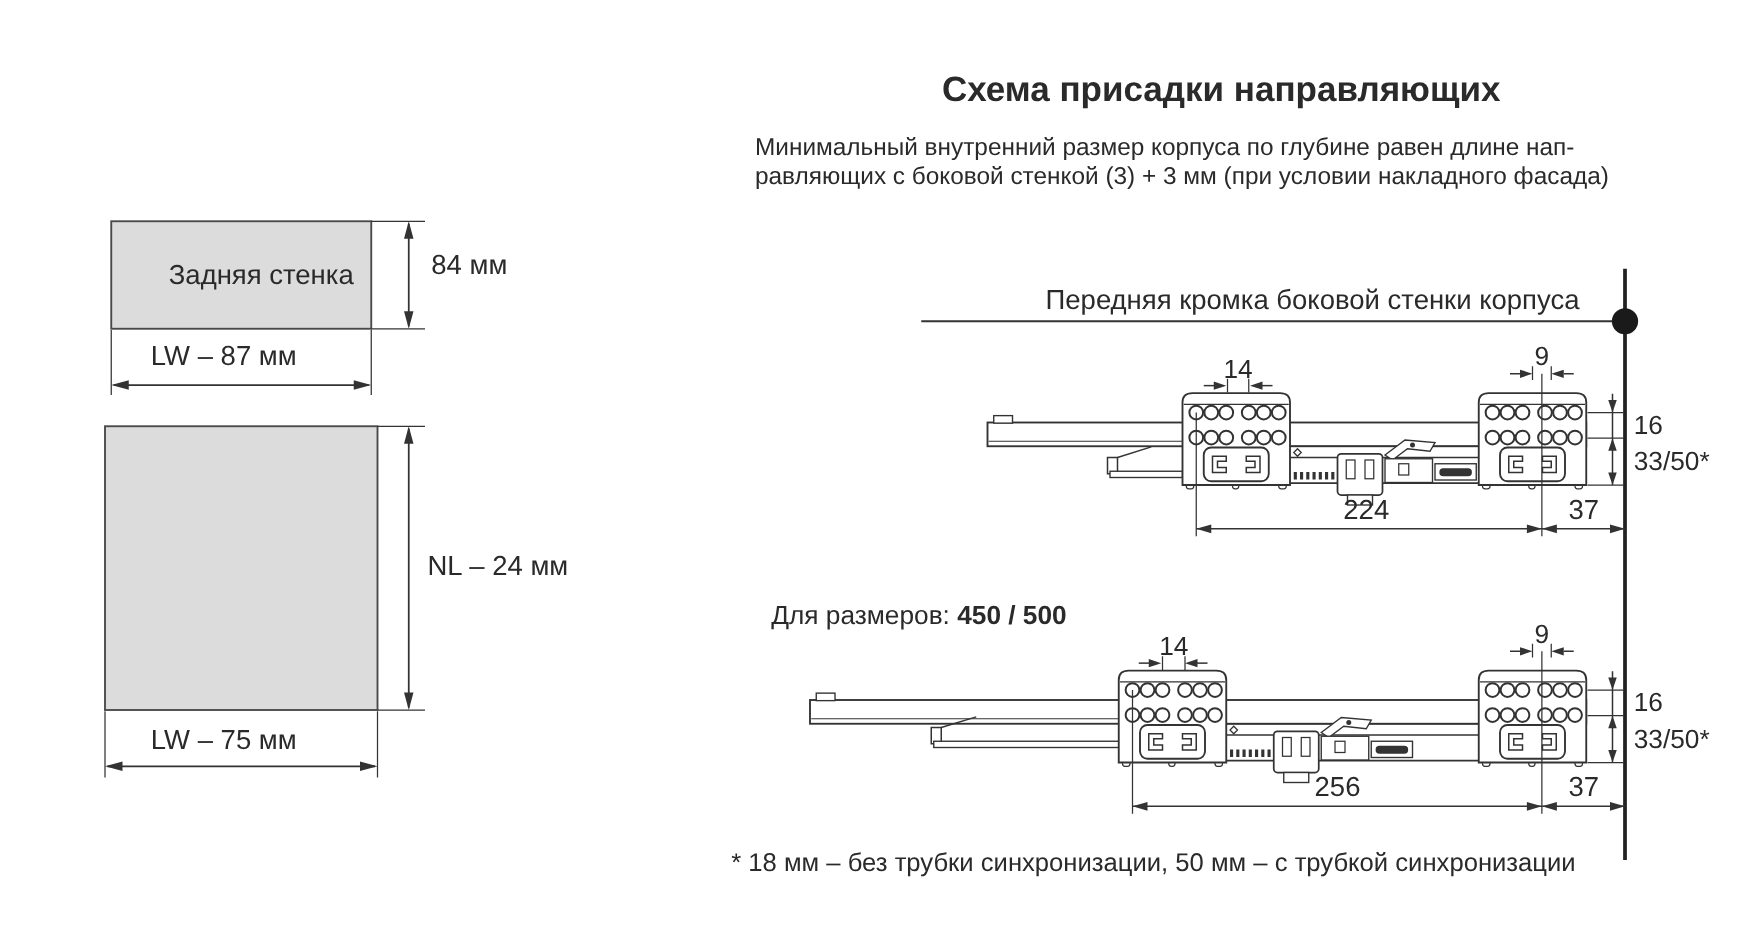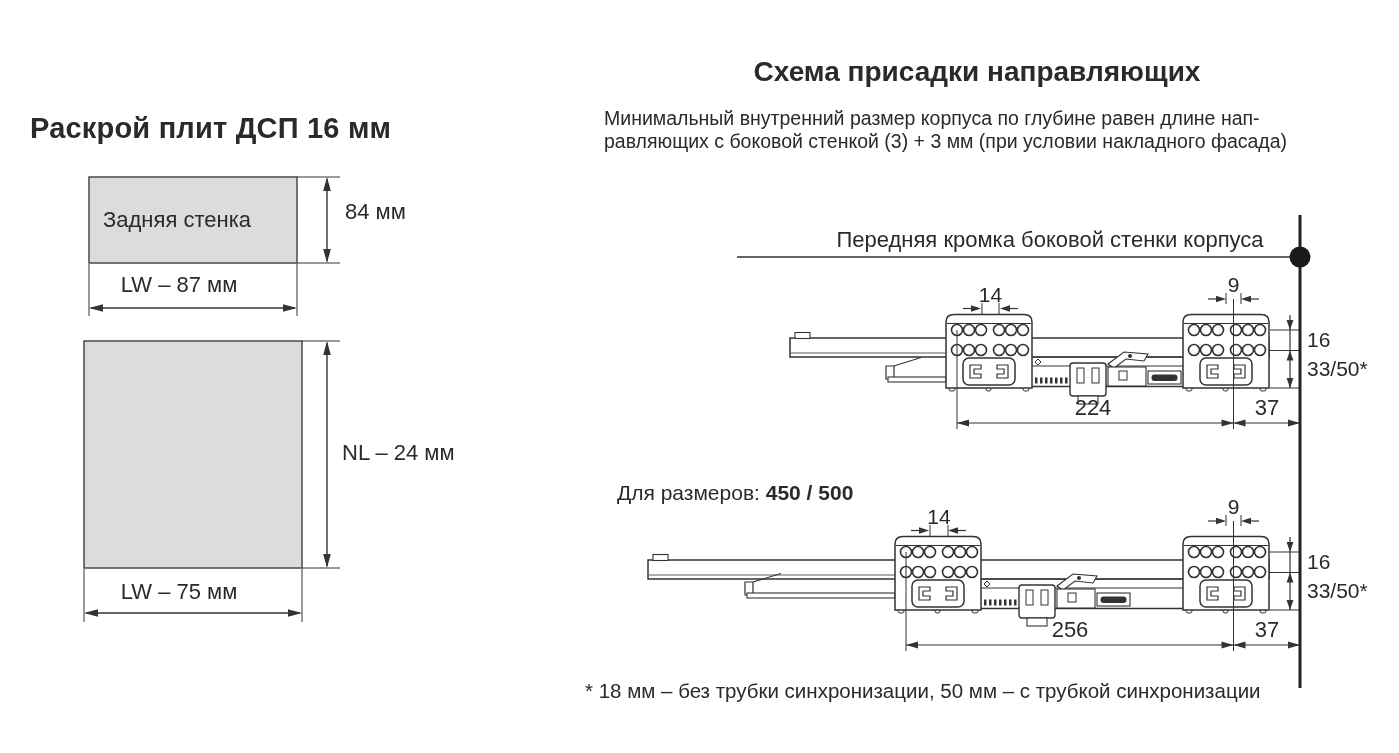--- a/index.html
+++ b/index.html
@@ -224,23 +224,22 @@
 
       <text class="svgtext" x="939" y="524" font-size="21" text-anchor="middle">14</text>
       <text class="svgtext" x="1233.5" y="514" font-size="21" text-anchor="middle">9</text>
       <text class="svgtext" x="1307" y="569" font-size="21" text-anchor="start">16</text>
       <text class="svgtext" x="1307" y="598" font-size="21" text-anchor="start">33/50*</text>
       <text class="svgtext" x="1070" y="637" font-size="22" text-anchor="middle">256</text>
       <text class="svgtext" x="1267" y="637" font-size="22" text-anchor="middle">37</text>
     </g>
   </svg>
 
-  <div class="abs title" style="left:30px;top:112px;">Раскрой плит ДСП 16 мм</div>
-
-  <div class="abs panel-label" style="left:73px;top:177px;width:208px;height:86px;">Задняя стенка</div>
+
+  <div class="abs panel-label" style="left:89px;top:177px;width:208px;height:86px;padding-left:16px;">Задняя стенка</div>
   <div class="abs dim-label" style="left:345px;top:199px;">84 мм</div>
   <div class="abs dim-label" style="left:89px;top:272px;width:180px;text-align:center;">LW – 87 мм</div>
 
   <div class="abs dim-label" style="left:342px;top:440px;">NL – 24 мм</div>
   <div class="abs dim-label" style="left:84px;top:579px;width:190px;text-align:center;">LW – 75 мм</div>
 
   <div class="abs title-right" style="left:577px;top:56px;width:800px;">Схема присадки направляющих</div>
   <div class="abs desc" style="left:604px;top:107px;">Минимальный внутренний размер корпуса по глубине равен длине нап-</div>
   <div class="abs desc" style="left:604px;top:130px;">равляющих с боковой стенкой (3) + 3 мм (при условии накладного фасада)</div>
 

